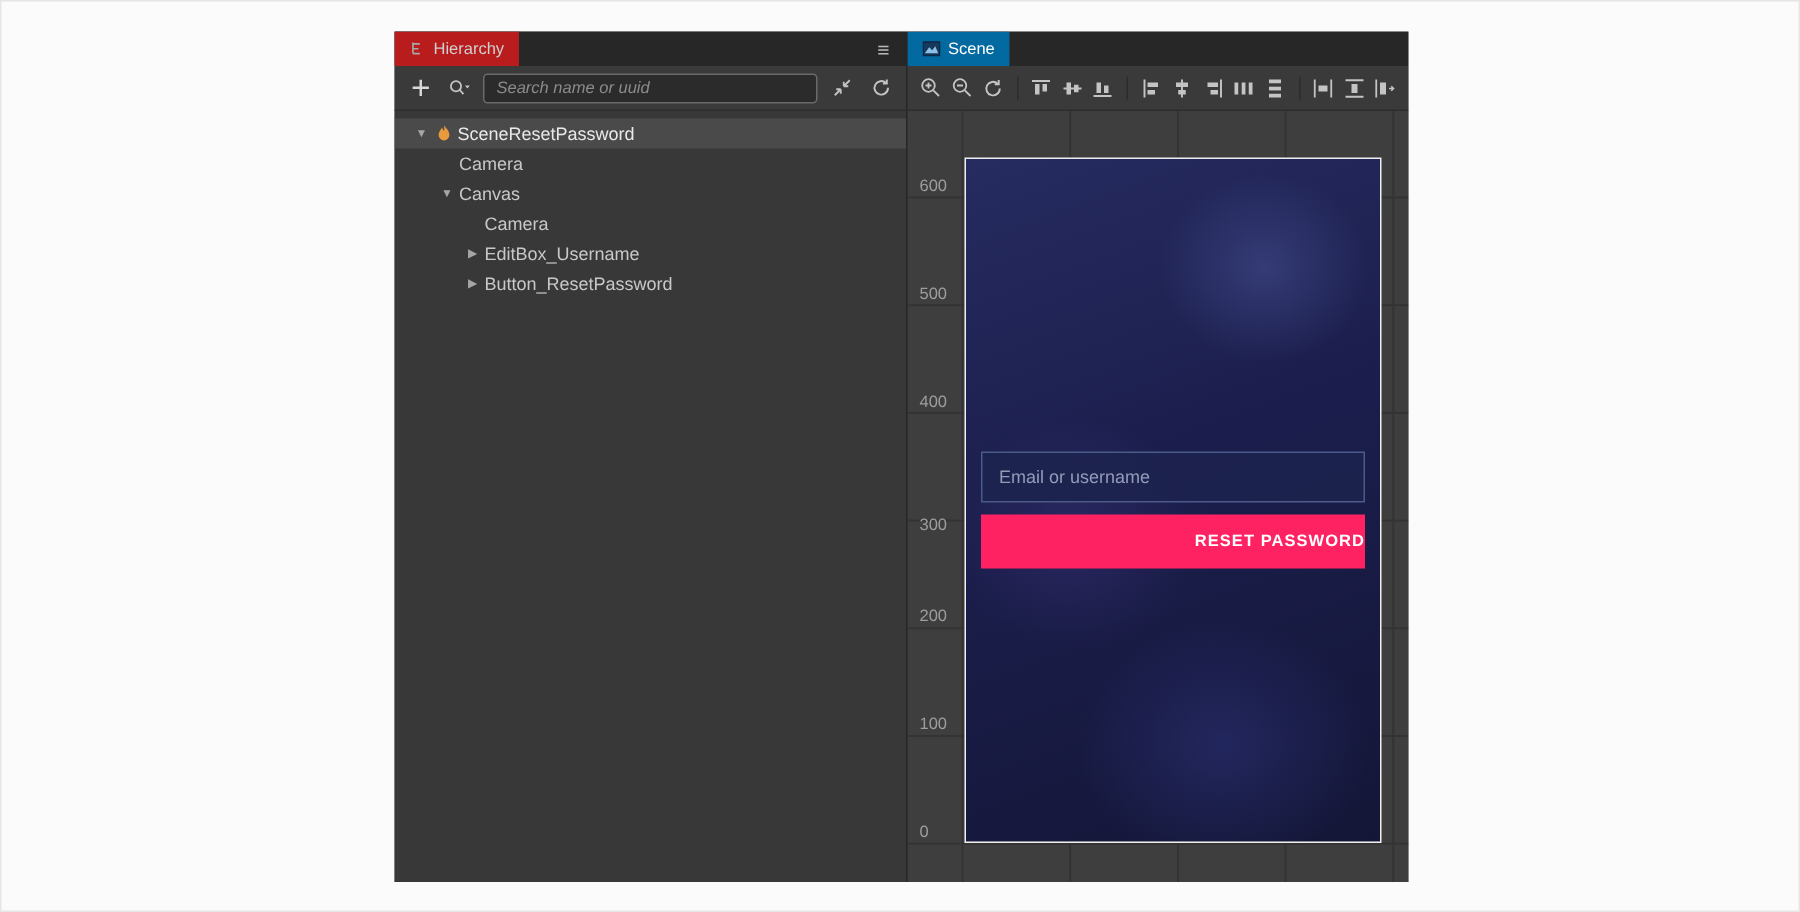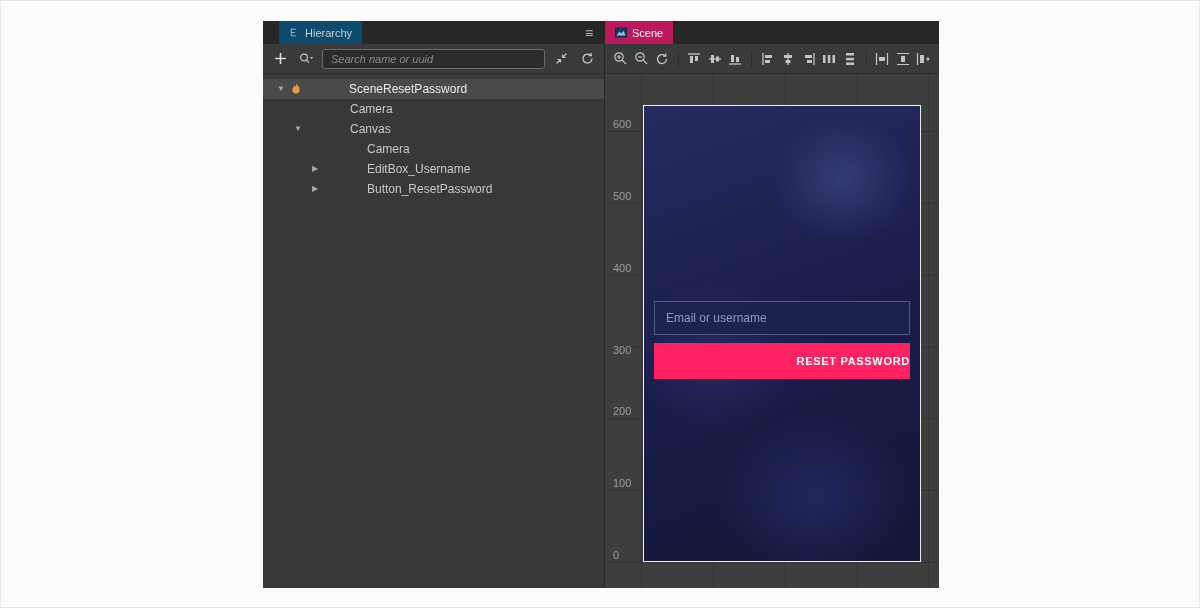--- a/index.html
+++ b/index.html
@@ -15,21 +15,21 @@
   .editor {
     position:absolute; left:262px; top:20px; width:676px; height:567px;
     display:flex; background:#383838; font-size:12px; color:#c8c8c8;
     overflow:hidden;
   }
 
   
   .hierarchy-panel { width:342px; display:flex; flex-direction:column; border-right:1px solid #262626; }
   .tabbar { height:23px; background:#272727; display:flex; align-items:stretch; flex:0 0 23px; }
   .tab { display:flex; align-items:center; gap:5px; padding:0 10px; font-size:11px; color:#cfcfcf; cursor:default; }
-  .tab.hier-tab { background:#0c4a6e;margin-left:16px; }
+  .tab.hier-tab { background:#b91c1c; }
   .tab.scene-tab { background:#1f72bd; color:#ffffff; }
   .tab-icon svg { display:block; }
   .menu-btn { margin-left:auto; width:30px; display:flex; align-items:center; justify-content:center; color:#b8b8b8; font-size:14px; }
 
   .toolbar {
     height:30px; flex:0 0 30px; background:#3a3a3a; border-bottom:1px solid #2d2d2d;
     display:flex; align-items:center; padding:0 7px; gap:6px;
   }
   .icon-btn { width:20px; height:20px; display:flex; align-items:center; justify-content:center; background:transparent; border:none; cursor:pointer; color:#c4c4c4; padding:0; }
   .icon-btn svg { display:block; }
@@ -38,21 +38,21 @@
     color:#cccccc; font-size:11px; padding:0 8px; outline:none; min-width:0;
     font-family:"Liberation Sans", sans-serif;
   }
   .search-input::placeholder { color:#8b8b8b; font-style:italic; }
 
   .tree { flex:1; background:#383838; padding-top:5px; overflow:hidden; }
   .tree-row { height:20px; display:flex; align-items:center; font-size:12px; color:#c8c8c8; white-space:nowrap; }
   .tree-row.selected { background:#4a4a4a; color:#e9e9e9; }
   .expander { width:16px; flex:0 0 16px; font-size:8px; color:#a6a6a6; text-align:center; line-height:20px; }
   .node-icon { width:14px; flex:0 0 14px; display:flex; align-items:center; justify-content:center; margin-right:2px; }
-  .node-label { overflow:hidden; text-overflow:ellipsis;margin-left:44px; }
+  .node-label { overflow:hidden; text-overflow:ellipsis; }
 
   
   .scene-panel { flex:1; display:flex; flex-direction:column; overflow:hidden; }
   .scene-toolbar { gap:3px; overflow:hidden; }
   .tb-divider { width:1px; height:16px; background:#2c2c2c; margin:0 4px; flex:0 0 1px; }
 
   .scene-view {
     flex:1; position:relative; overflow:hidden;
     background-color:#3e3e3e;
     background-image:
@@ -164,21 +164,21 @@
           <div class="tree-row" style="padding-left: 44px;">
     <span class="expander">▶</span>
 
     <span class="node-label">Button_ResetPassword</span>
   </div>
         </div>
     </div>
 
     <div class="scene-panel">
       <div class="tabbar">
-        <div class="tab scene-tab" style="background: #be185d;">
+        <div class="tab scene-tab" style="background: #0369a1;">
           <span class="tab-icon">
             <svg width="12" height="11" viewBox="0 0 12 11">
               <rect x="0.5" y="1" width="11" height="9" fill="#163a5e" stroke="#0e2a45" stroke-width="1"></rect>
               <path d="M1.5 8.5 L4.5 4.5 L6.5 6.5 L8.5 3.8 L10.5 8.5 Z" fill="#8fc0e8"></path>
             </svg>
           </span>
           <span>Scene</span>
         </div>
       </div>
 

